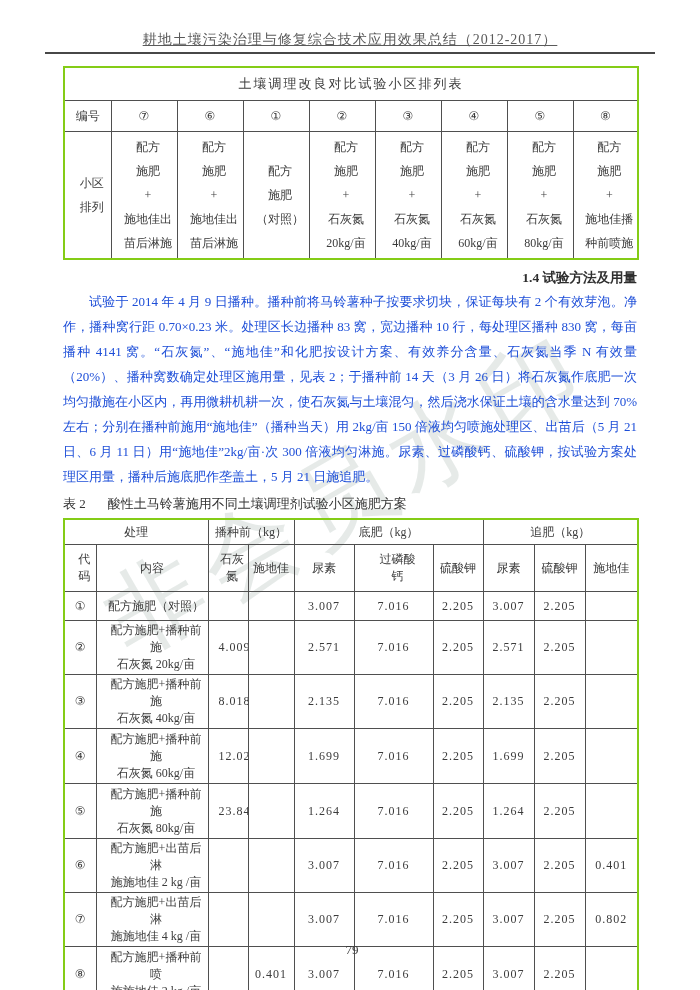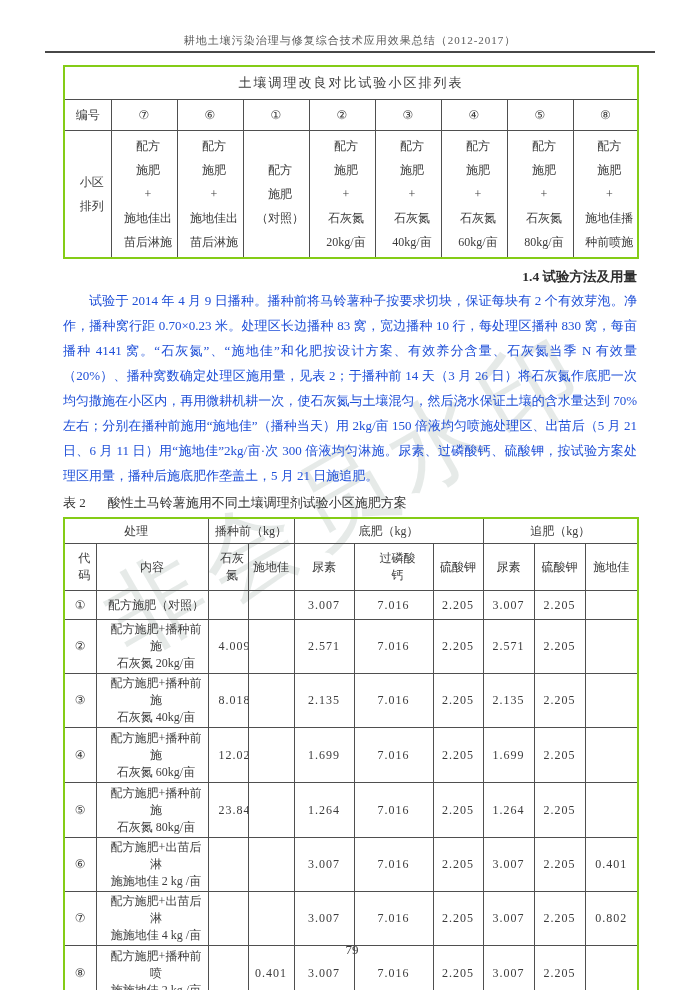--- a/index.html
+++ b/index.html
@@ -12,23 +12,24 @@
     overflow:hidden;
   }
   
   .doc-header{
     margin:30px 45px 0 45px;
     border-bottom:2px solid #474747;
     text-align:center;
     padding-bottom:3px;
   }
   .doc-header .title{
-    font-size:11px;
+    font-size:14px;
     color:#5a5a5a;
     letter-spacing:1px;
+    text-decoration:underline;
   }
   
   .watermark{
     position:absolute;
     left:115px;top:565px;
     transform:rotate(-30deg);
     transform-origin:0 50%;
     font-size:96px;
     letter-spacing:12px;
     color:#8fa39b;

